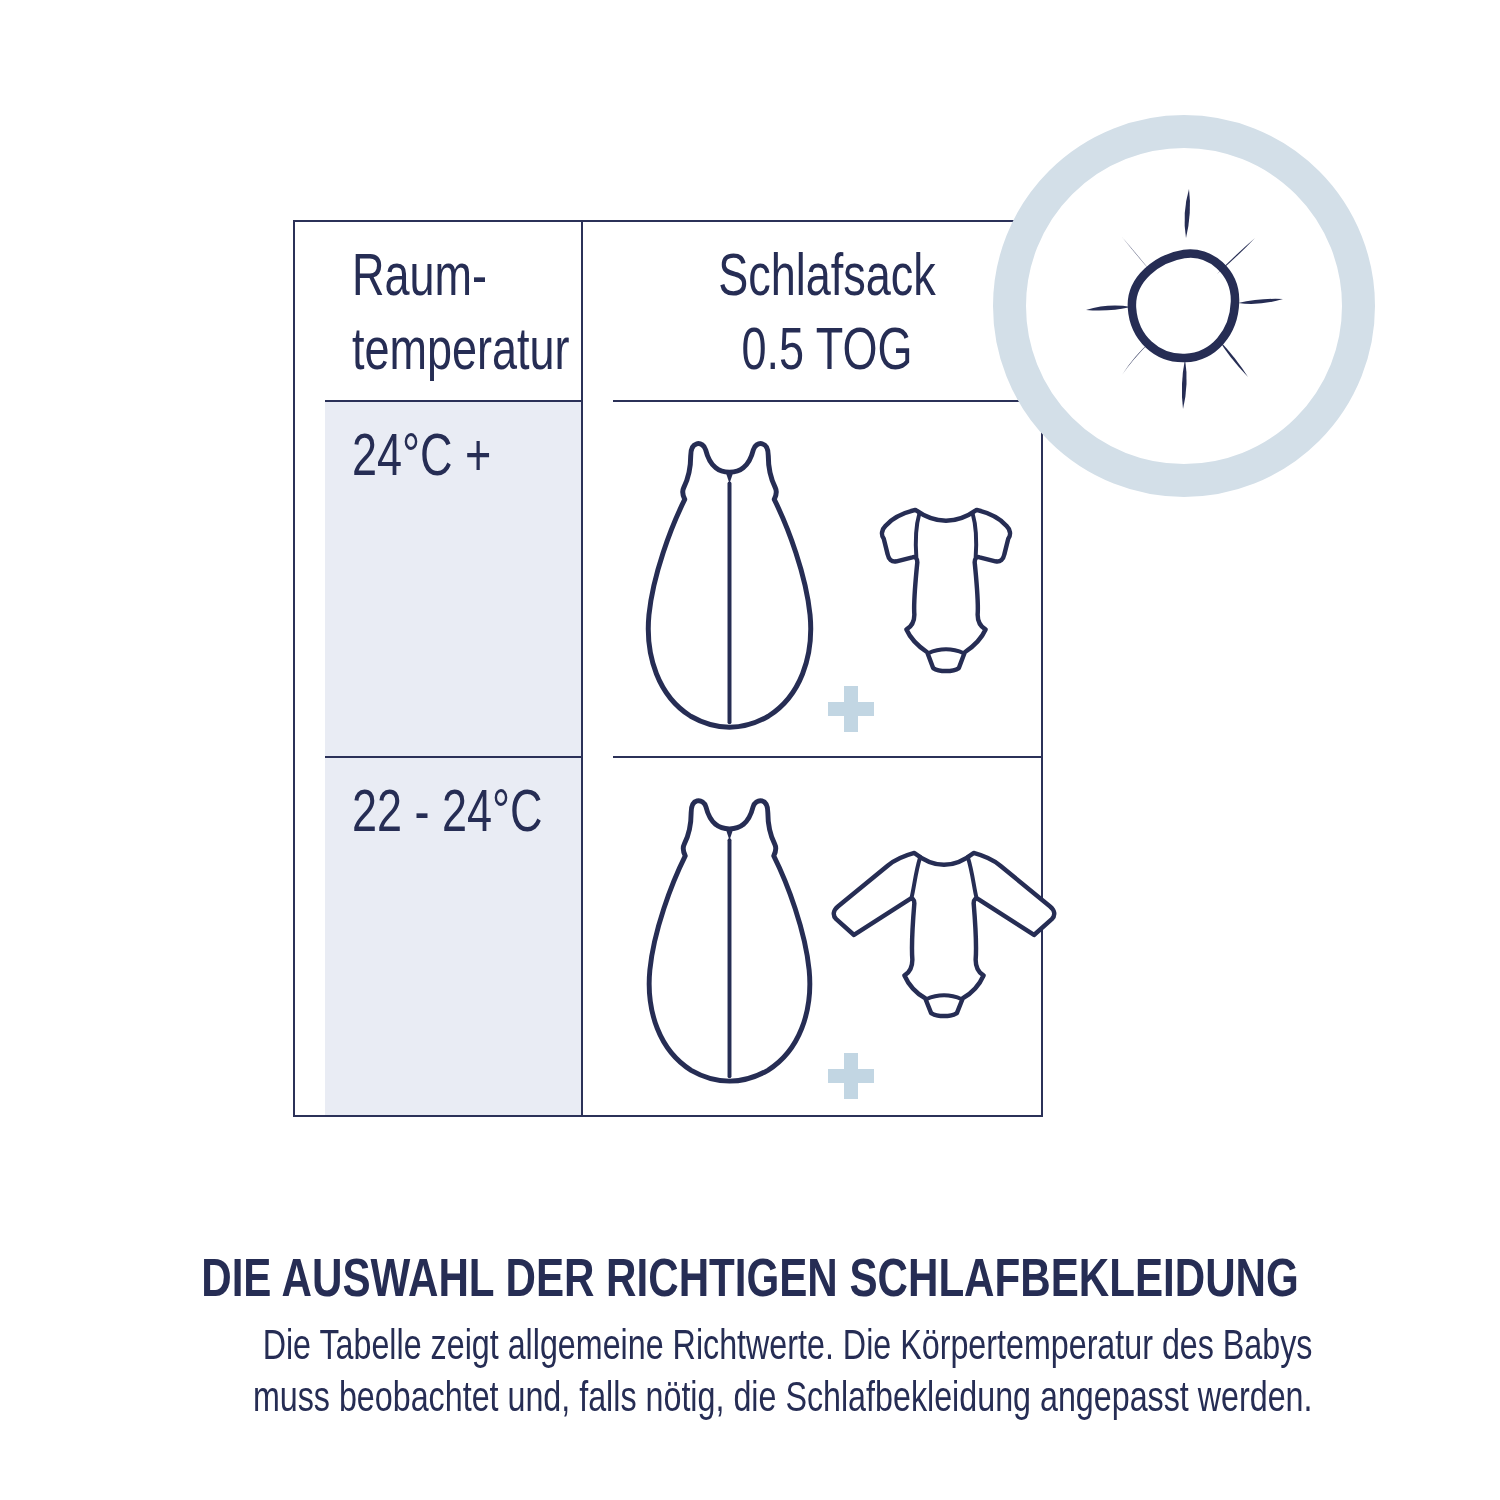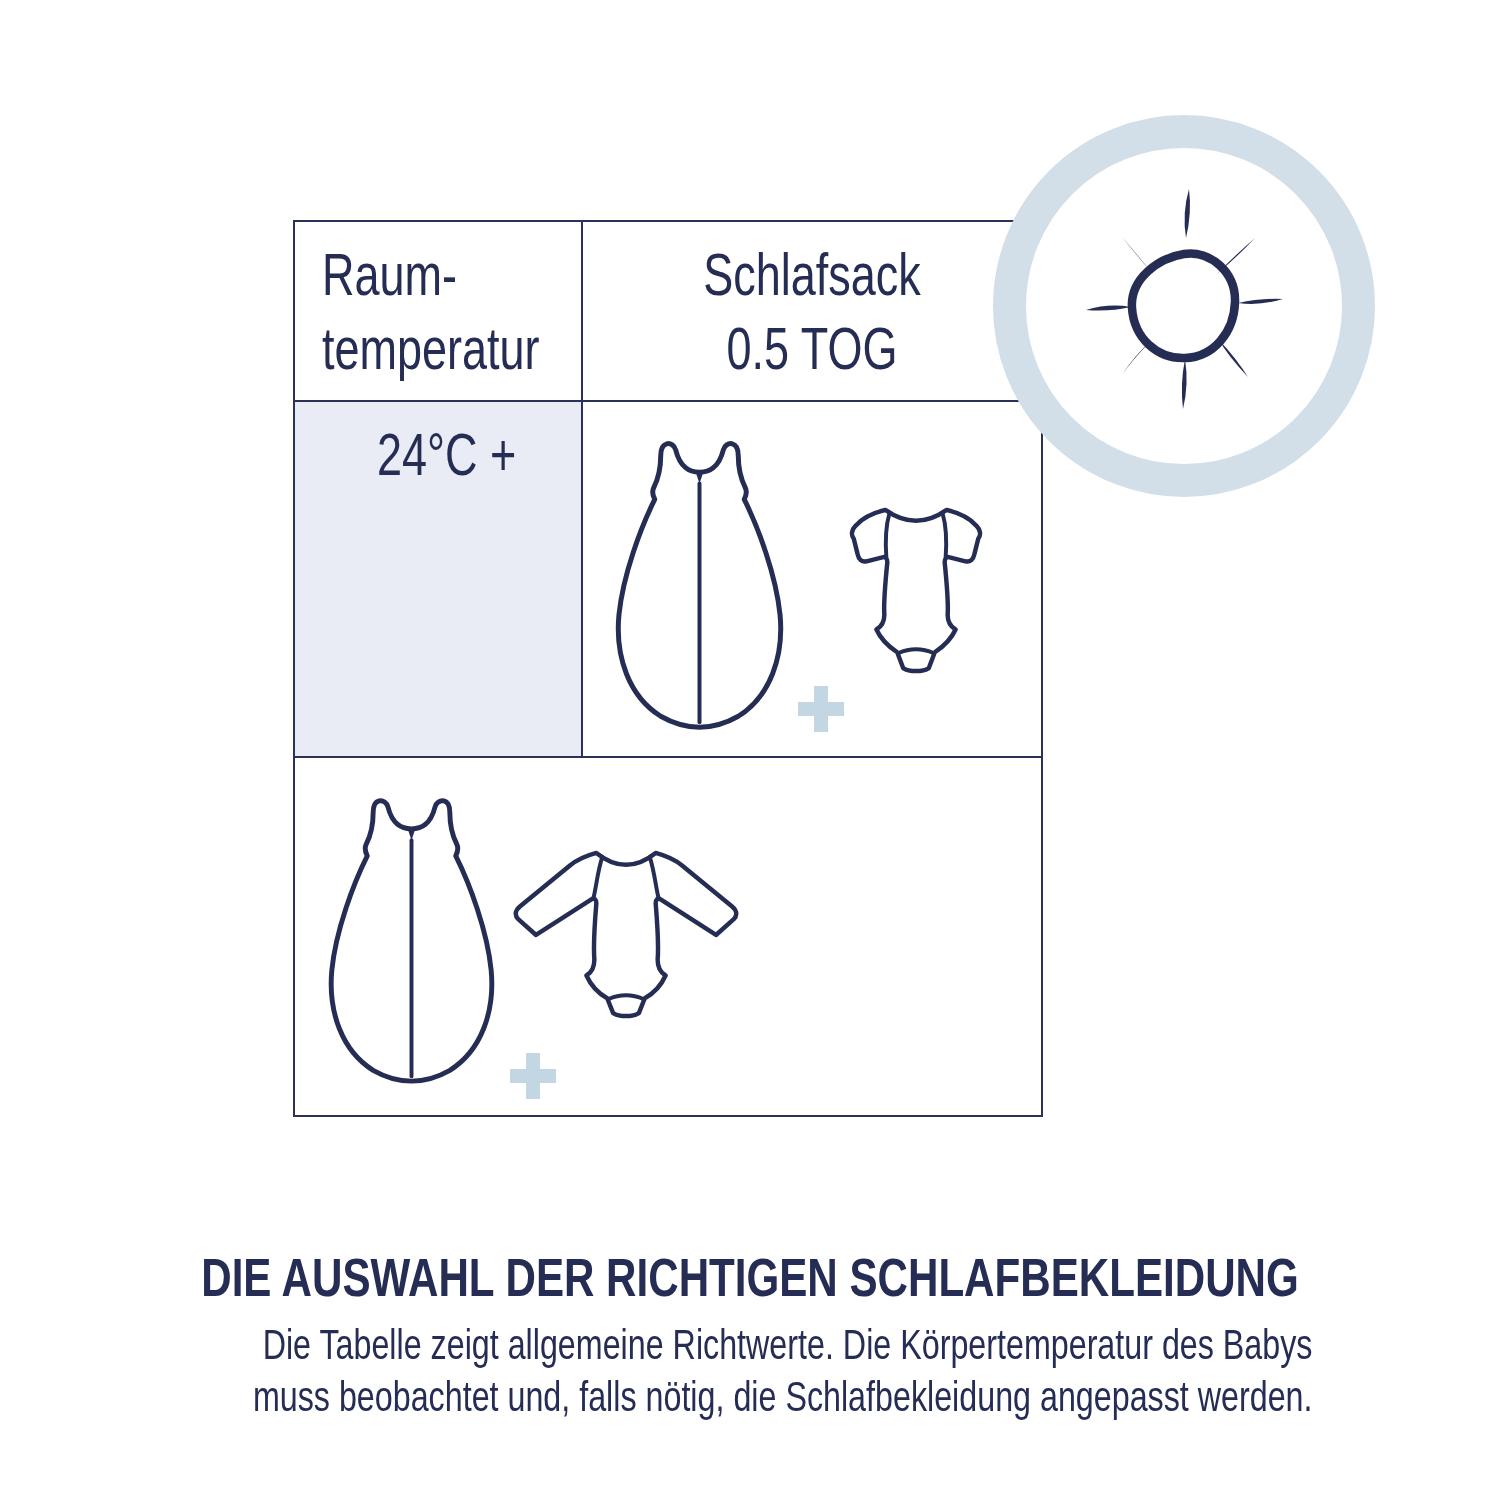--- a/index.html
+++ b/index.html
@@ -23,24 +23,24 @@
   
   .tog-table{
     position:absolute;left:293px;top:220px;
     width:750px;height:897px;
     border:2px solid var(--line);
     display:grid;
     grid-template-columns:288px 1fr;
     grid-template-rows:180px 356px 1fr;
     background:#fff;
   }
-  .cell{position:relative;}
+  .cell{position:relative;margin-left:30px;}
   .cell.c1{border-right:2px solid var(--line);}
   .cell.rowline{border-bottom:2px solid var(--line);}
-  .cell.temp{background:var(--cell-bg);text-align:right;}
+  .cell.temp{background:var(--cell-bg);}
   .cell.head.c1,.cell.temp{padding:16px 0 0 27px;}
   .cell.head.c2{padding-top:16px;text-align:center;}
   .tbl-text{
     font-size:60px;line-height:74px;font-weight:400;
     color:var(--navy);white-space:nowrap;
   }
   .cond-l{transform:scaleX(0.75);transform-origin:left center;}
   .cond-c{transform:scaleX(0.75);transform-origin:center;}
   
   .gcell{position:relative;background:#fff;}
@@ -197,20 +197,23 @@
         <use href="#tpl-sleeping-bag"></use>
       </svg>
       <svg class="icon-abs plus-r1" width="46" height="46" viewBox="0 0 46 46">
         <use href="#tpl-plus"></use>
       </svg>
       <svg class="icon-abs suit-r1" width="150" height="178" viewBox="0 0 150 180">
         <use href="#tpl-suit-short"></use>
       </svg>
     </div>
 
+    <div class="cell temp c1">
+      <div class="tbl-text cond-l">22 - 24°C</div>
+    </div>
     <div class="cell gcell">
       <svg class="icon-abs bag-r2" width="177" height="295" viewBox="0 0 178 300">
         <use href="#tpl-sleeping-bag"></use>
       </svg>
       <svg class="icon-abs plus-r2" width="46" height="46" viewBox="0 0 46 46">
         <use href="#tpl-plus"></use>
       </svg>
       <svg class="icon-abs suit-r2" width="233" height="178" viewBox="0 0 235 180">
         <use href="#tpl-suit-long"></use>
       </svg>

